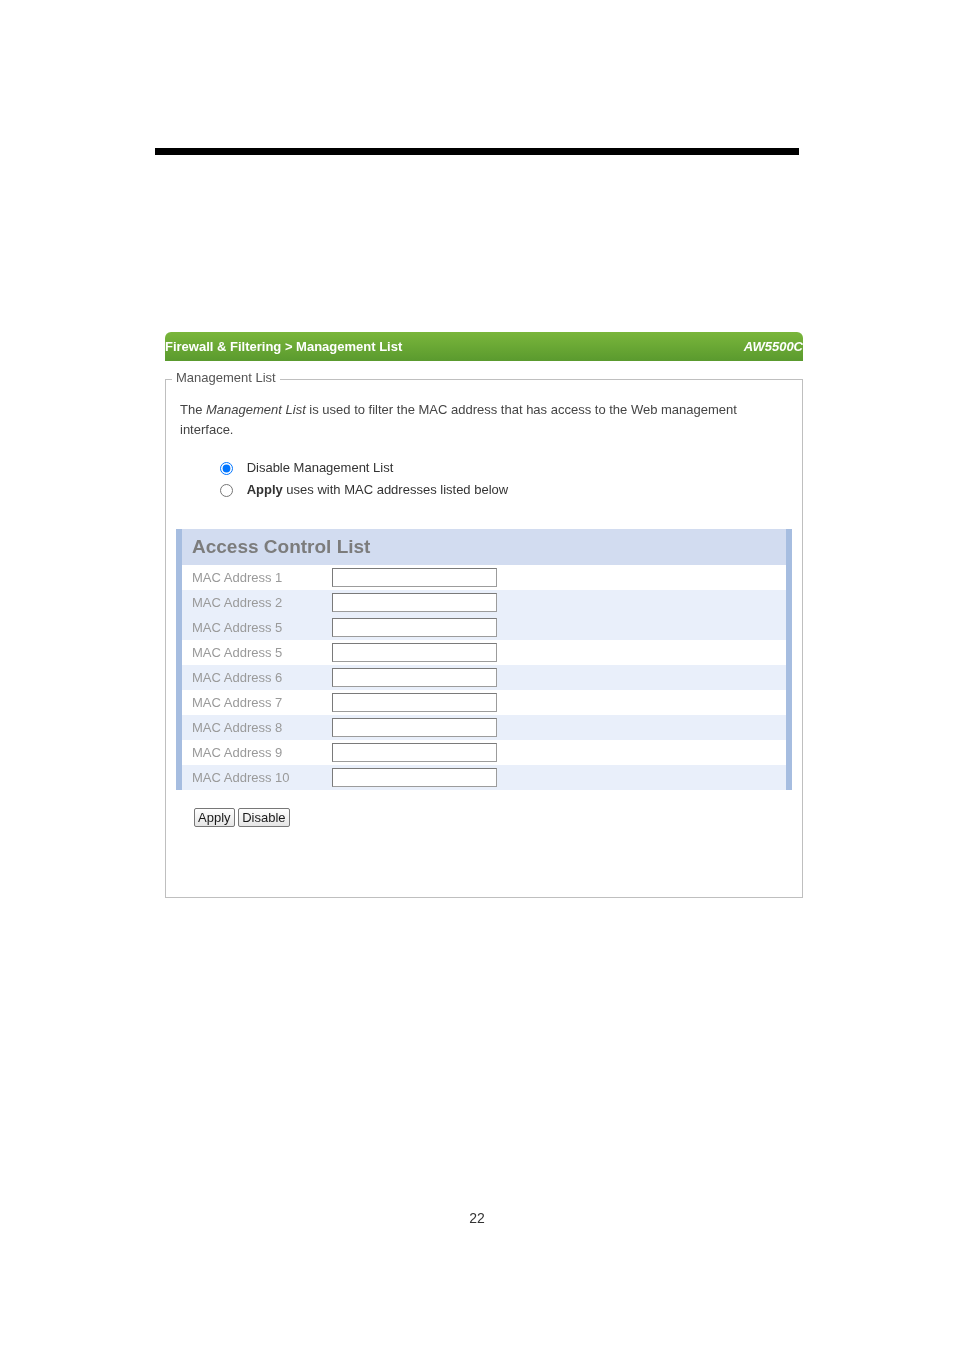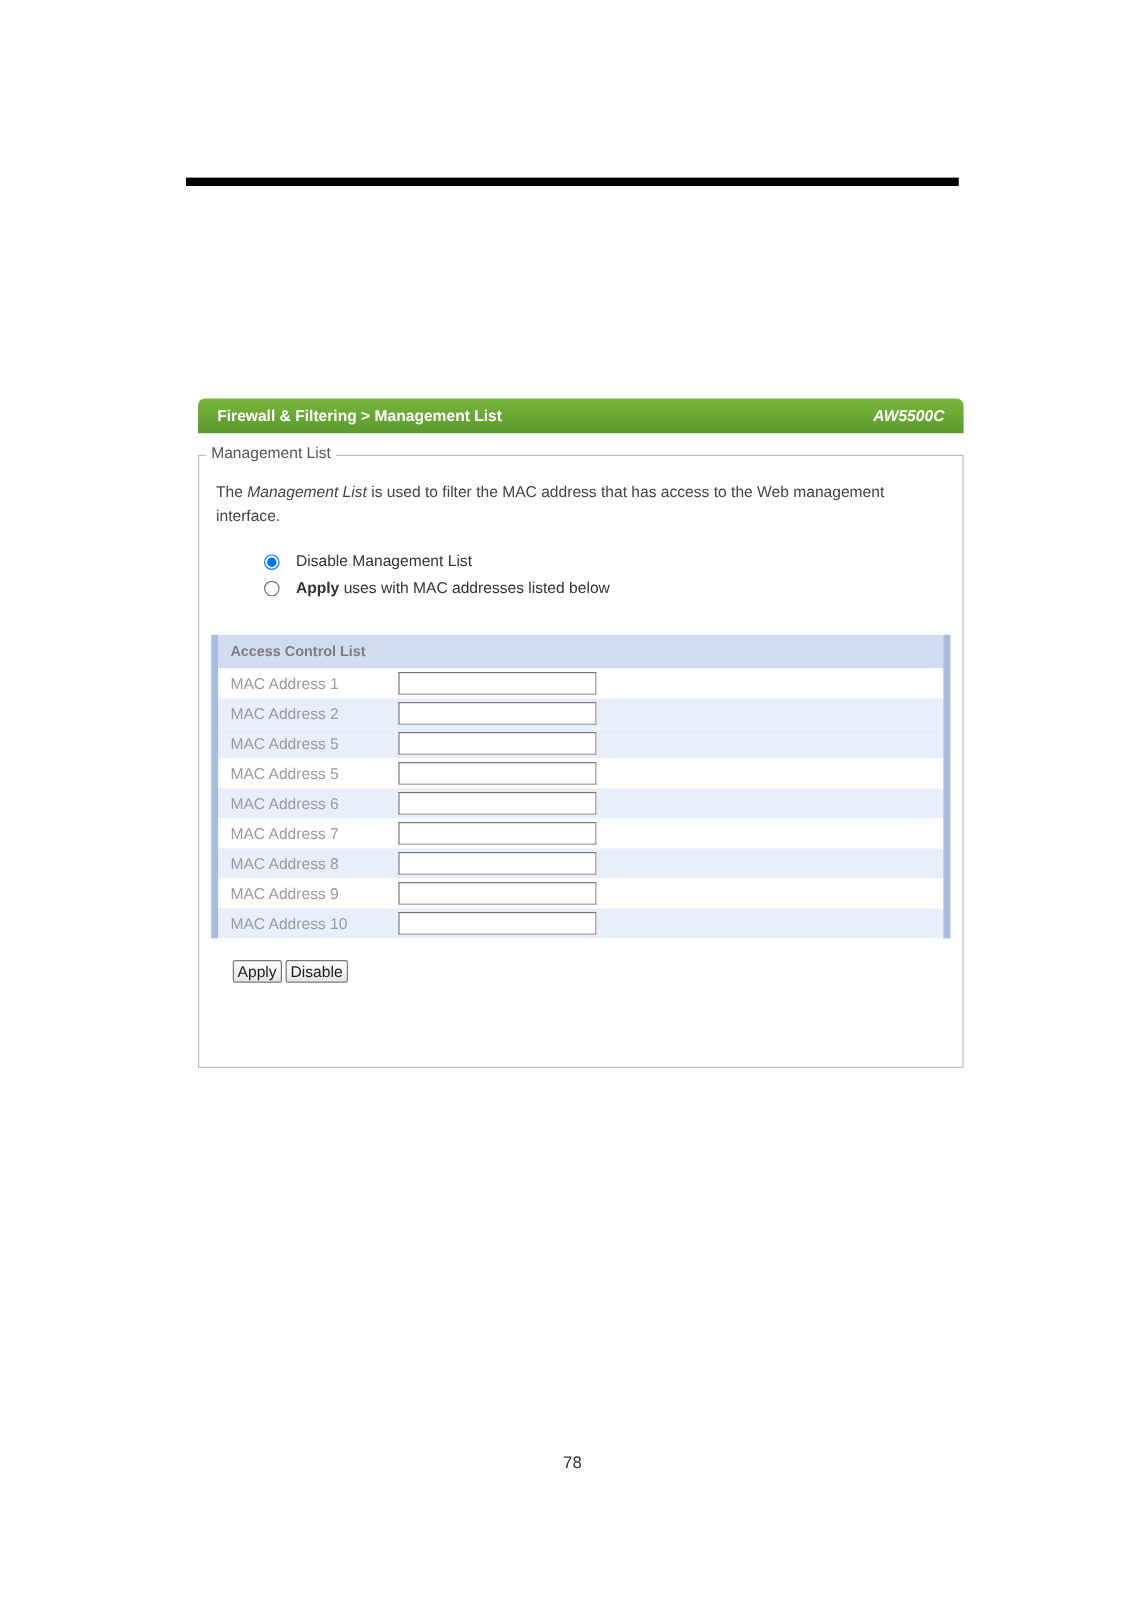--- a/index.html
+++ b/index.html
@@ -22,21 +22,21 @@
     .content-wrap {
       position: absolute;
       top: 332px;
       left: 165px;
       width: 638px;
     }
     .header-bar {
       background: linear-gradient(to bottom, #7ab63b, #5a9a2e);
       border-radius: 6px 6px 0 0;
       color: #ffffff;
-      padding: 7px 16px;
+      padding: 7px 0;
       display: flex;
       justify-content: space-between;
       align-items: flex-end;
       font-size: 13px;
     }
     .header-bar .crumb { font-weight: bold; }
     .header-bar .model { font-weight: bold; font-style: italic; }
     .fieldset-box {
       border: 1px solid #bfbfbf;
       margin-top: 18px;
@@ -71,21 +71,21 @@
     .radio-group .bold { font-weight: bold; }
     .table-block {
       margin: 0 10px;
       border-left: 6px solid #a6bde0;
       border-right: 6px solid #a6bde0;
     }
     .acl-header {
       background: #d2dcf0;
       color: #7c7c7c;
       font-weight: bold;
-      font-size: 12px;
+      font-size: 19px;
       padding: 7px 26px 7px 10px;
     }
     .acl-row {
       display: flex;
       align-items: center;
       padding: 3px 0 3px 10px;
       background: #ffffff;
     }
     .acl-row.alt { background: #e9effa; }
     .acl-label {
@@ -199,13 +199,13 @@
     </div>
 
     <div class="button-row">
       <button class="btn">Apply</button>
       <button class="btn">Disable</button>
     </div>
   </div>
 
 </div>
 
-<div class="page-number">78</div>
+<div class="page-number">22</div>
 
 </body></html>

